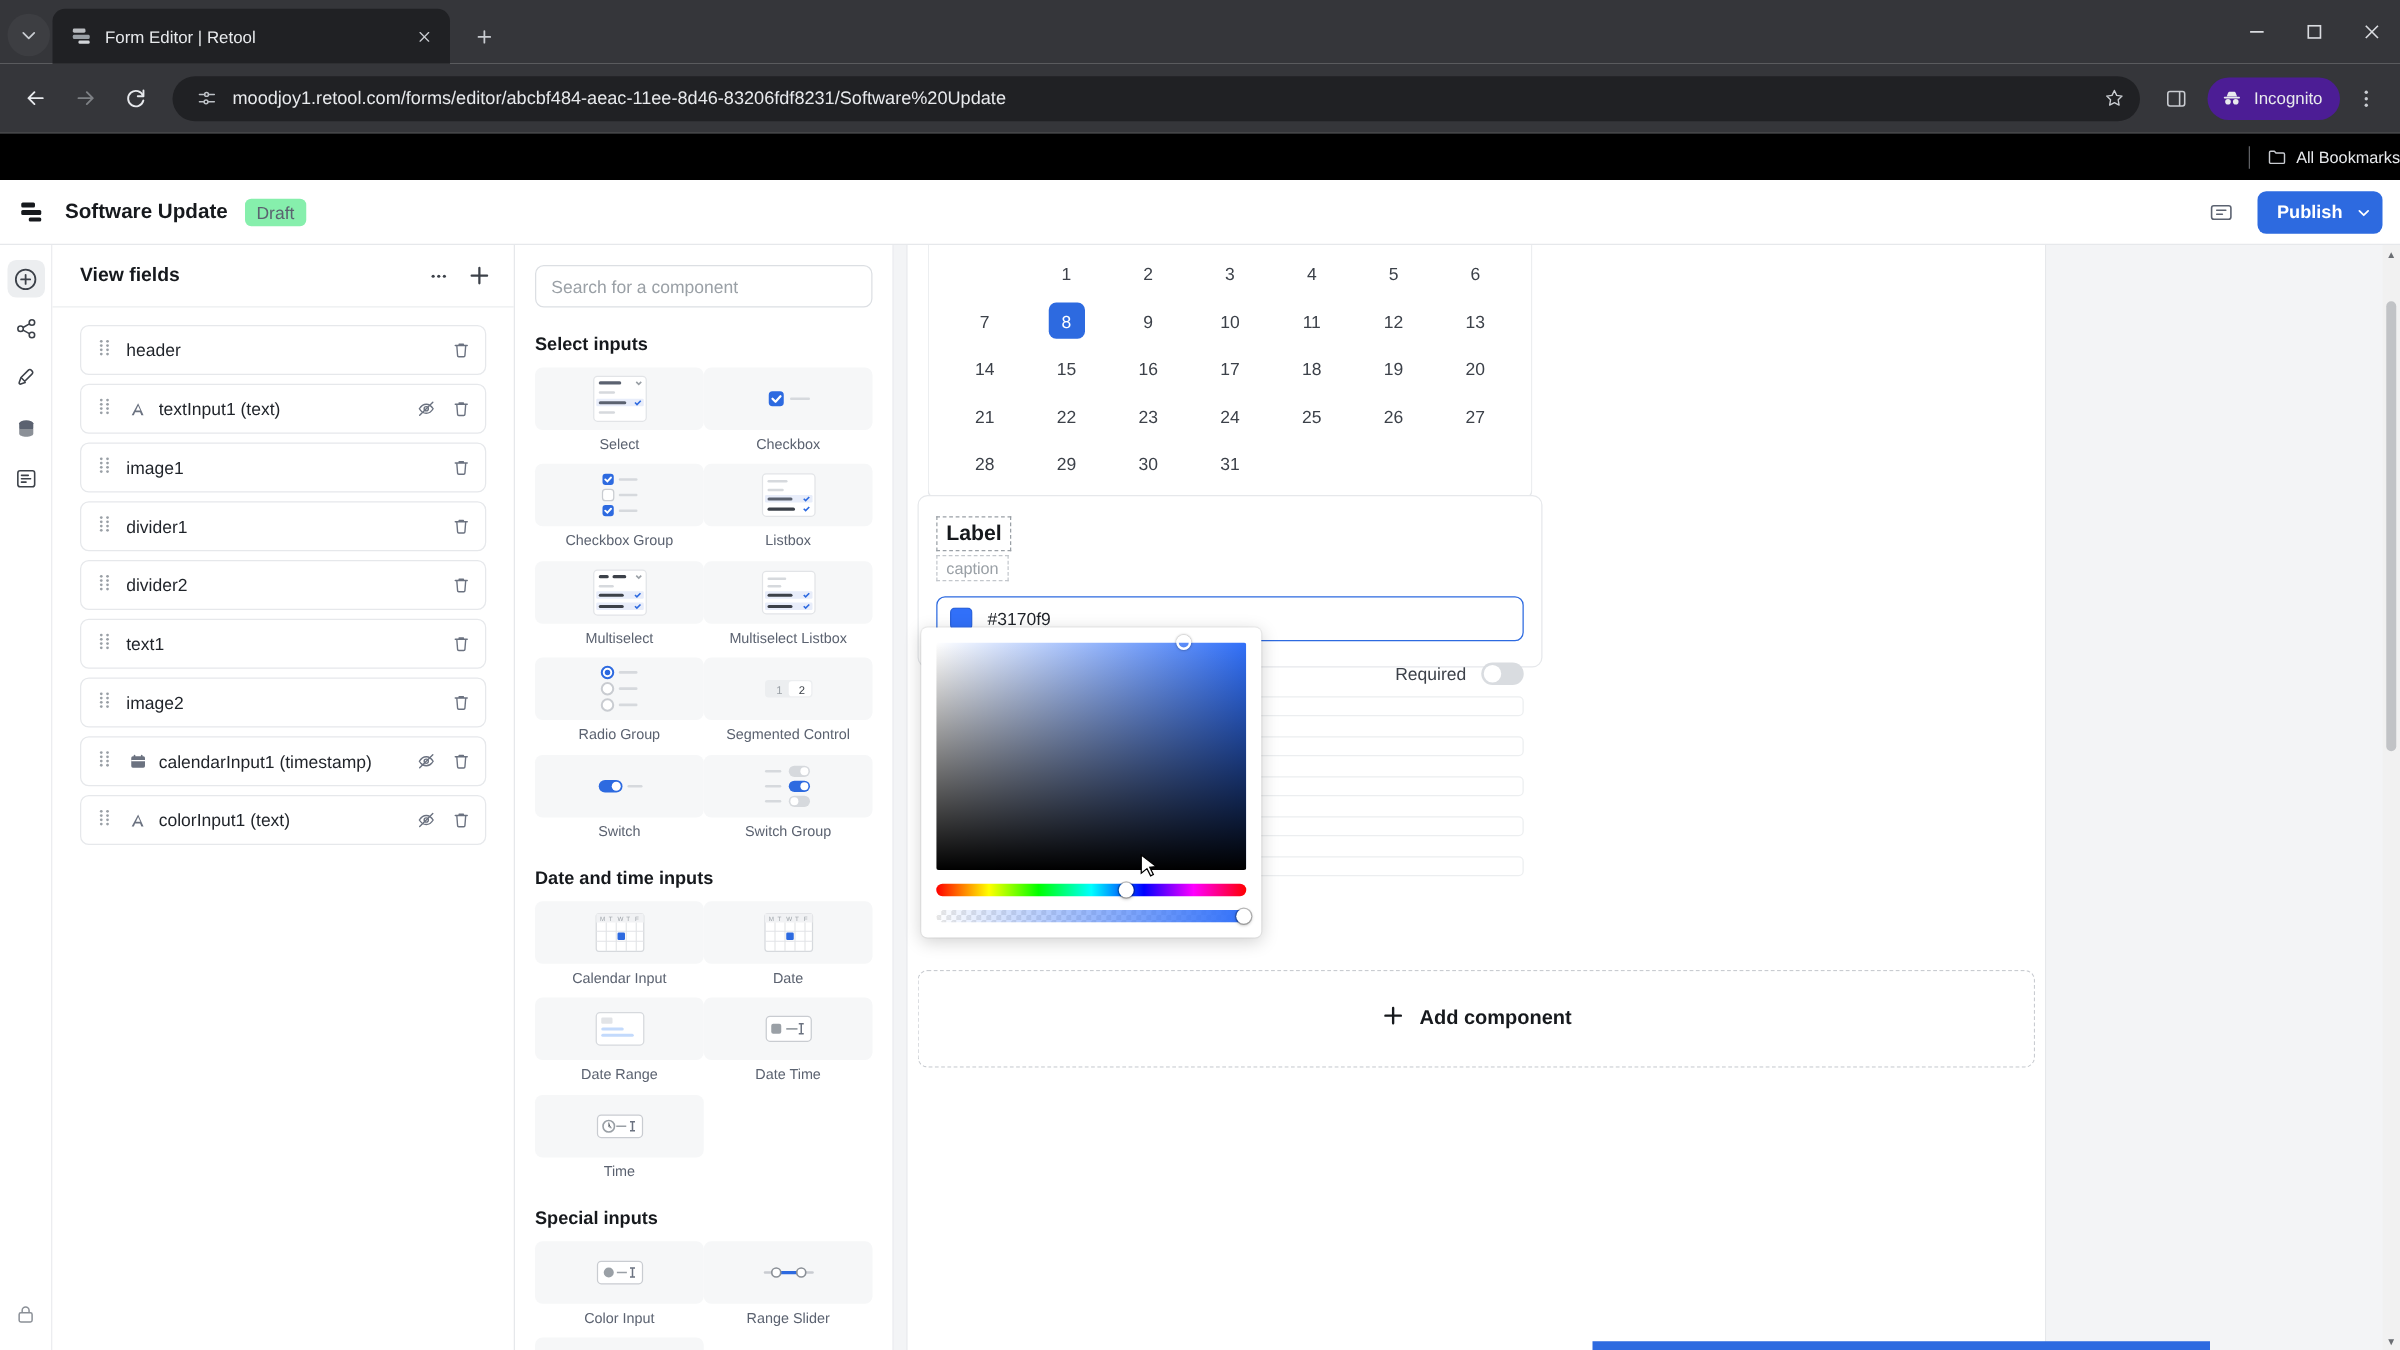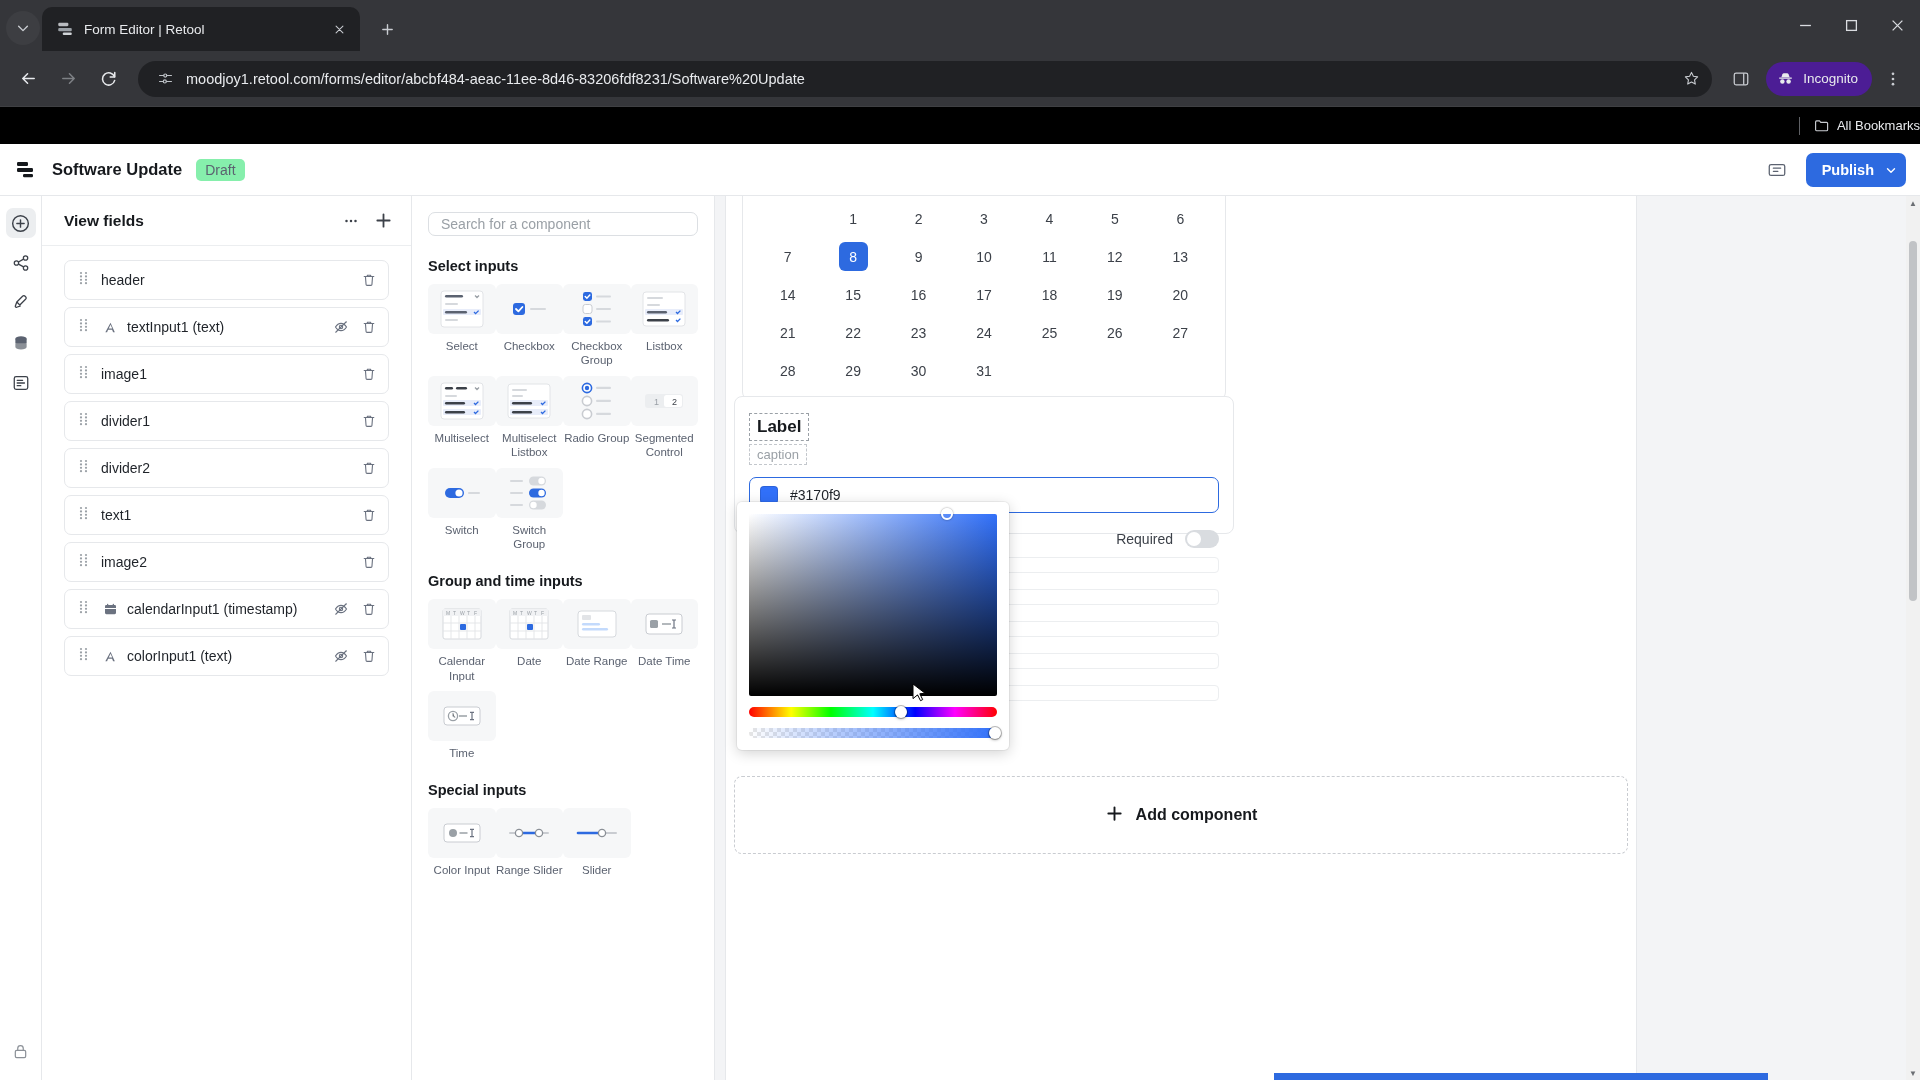--- a/index.html
+++ b/index.html
@@ -238,35 +238,35 @@
 
   
   .lib-panel {
     width: 303px; flex: 0 0 303px;
     border-right: 1px solid #e6e8eb;
     padding: 16px 16px 0 16px;
     background: #fff;
     overflow: hidden;
   }
   .lib-search {
-    width: 100%; height: 24px;
+    width: 100%; height: 34px;
     border: 1px solid #dcdfe3; border-radius: 7px;
     padding: 0 12px;
     font-size: 14px; color: #1f2329;
     font-family: inherit;
     background: #fff;
   }
   .lib-search::placeholder { color: #9aa0a6; }
   .lib-section-title {
     font-size: 14.5px; font-weight: 700; color: #16191d;
     margin: 22px 0 10px 0;
   }
   .lib-grid {
     display: grid;
-    grid-template-columns: repeat(4, 1fr);
+    grid-template-columns: repeat(2, 1fr);
     gap: 8px 0;
   }
   .lib-item { display: flex; flex-direction: column; align-items: center; }
   .lib-thumb {
     width: 100%; height: 50px;
     background: #f6f7f8;
     border-radius: 6px;
     display: flex; align-items: center; justify-content: center;
     overflow: hidden;
   }
@@ -1044,21 +1044,21 @@
                     <rect x="28" y="19.5" width="17" height="9" rx="4.5" fill="#2d6ae0"></rect>
                     <circle cx="40.5" cy="24" r="3.2" fill="#fff"></circle>
                     <rect x="9" y="35" width="13" height="2" rx="1" fill="#d6d9dd"></rect>
                     <rect x="28" y="31.5" width="17" height="9" rx="4.5" fill="#d6d9dd"></rect>
                     <circle cx="32.5" cy="36" r="3.2" fill="#fff"></circle>
                   </svg>
                 </div>
                 <div class="lib-name">Switch Group</div>
               </div>
             </div>
-            <div class="lib-section-title">Group and time inputs</div>
+            <div class="lib-section-title">Date and time inputs</div>
             <div class="lib-grid">
               <div class="lib-item">
                 <div class="lib-thumb">
                   <svg viewBox="0 0 56 48" width="56" height="48">
                     <rect x="9" y="9" width="38" height="30" rx="2" fill="#fff" stroke="#d6d9dd"></rect>
                     <rect x="9" y="9" width="38" height="7" fill="#f1f2f4"></rect>
                     <text x="12" y="14.6" font-size="5" fill="#9aa0a6" font-family="Liberation Sans, sans-serif">M</text>
                     <text x="19" y="14.6" font-size="5" fill="#9aa0a6" font-family="Liberation Sans, sans-serif">T</text>
                     <text x="26" y="14.6" font-size="5" fill="#9aa0a6" font-family="Liberation Sans, sans-serif">W</text>
                     <text x="33" y="14.6" font-size="5" fill="#9aa0a6" font-family="Liberation Sans, sans-serif">T</text>

